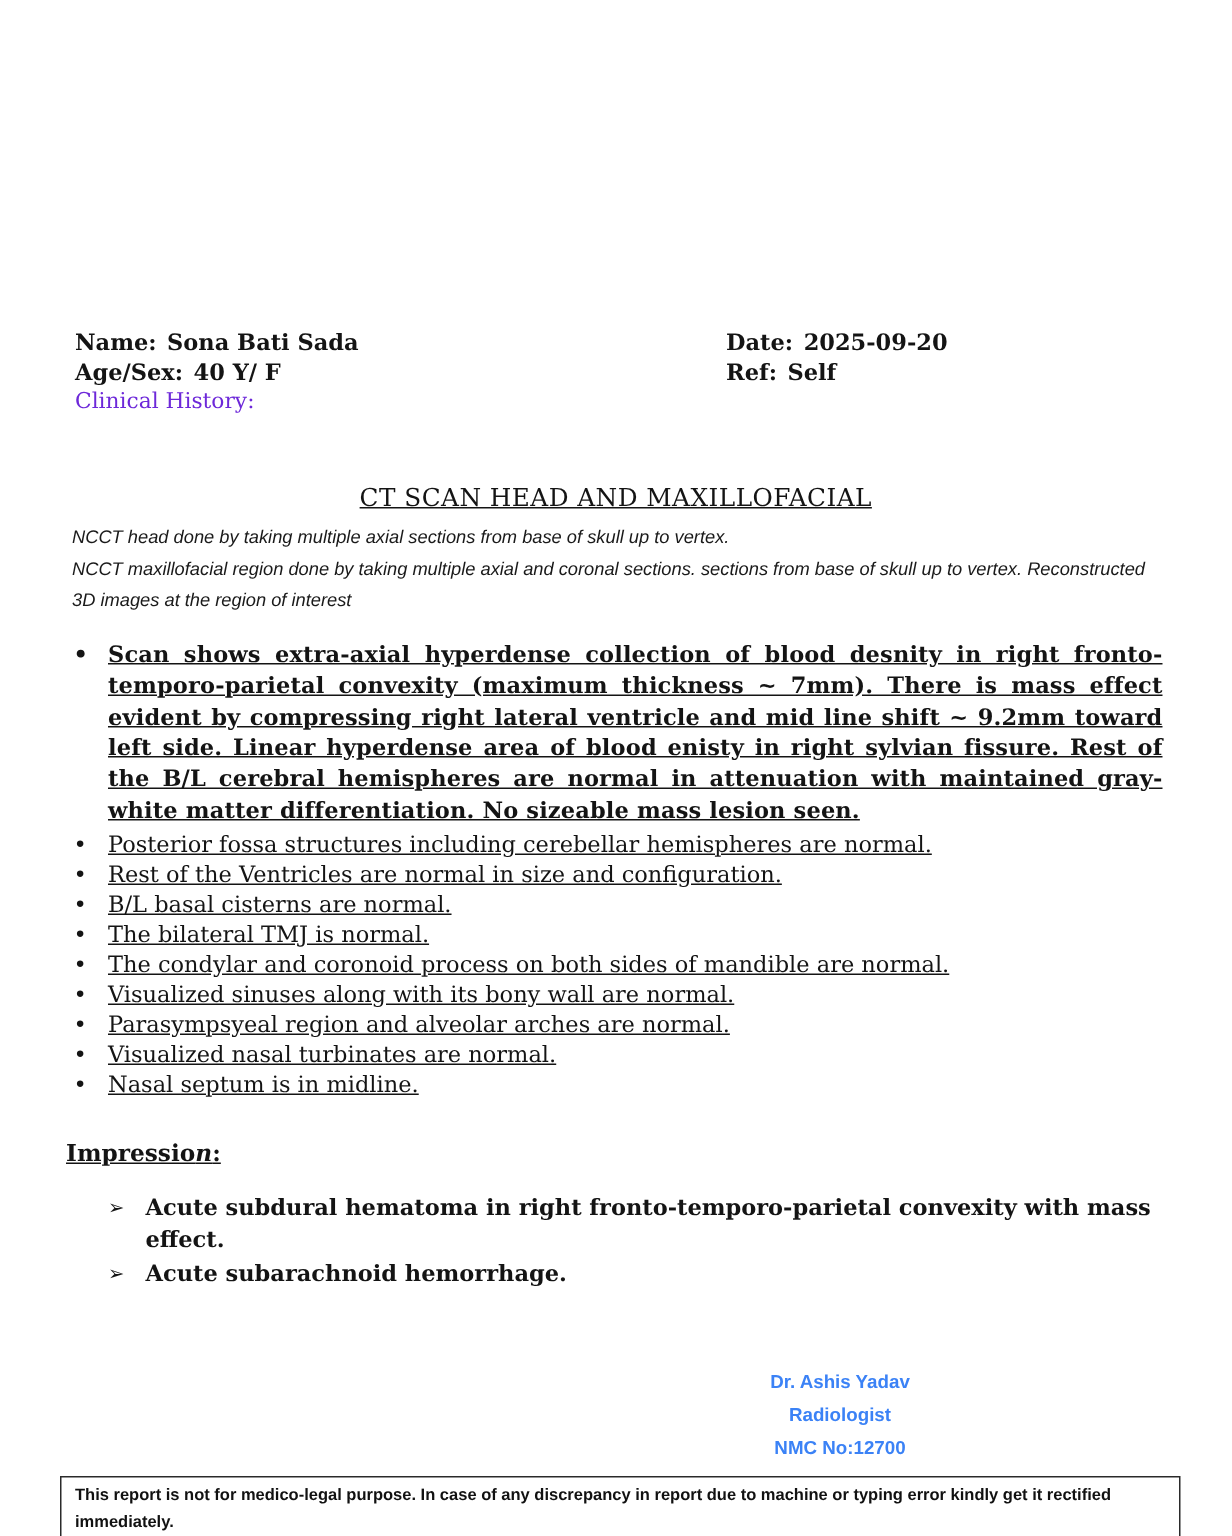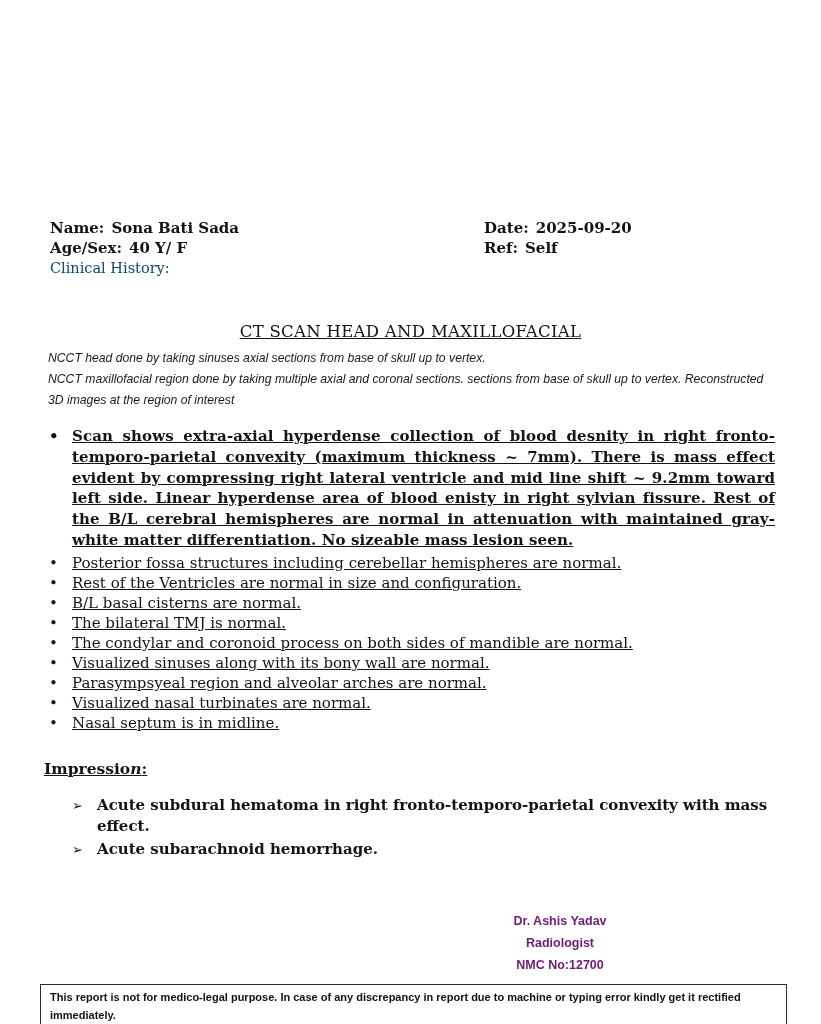--- a/index.html
+++ b/index.html
@@ -22,21 +22,21 @@
 
   
   .header {
     margin: 218px 46px 0 50px;
     font-size: 15px;
     line-height: 20px;
   }
   .hrow { display: flex; }
   .hleft { flex: 0 0 434px; font-weight: bold; }
   .hright { flex: 1; font-weight: bold; }
-  .hplain { font-weight: normal; font-size: 14.5px; color: #0c4a6e; }
+  .hplain { font-weight: normal; font-size: 14.5px; color: #6d28d9; }
   .lbl { margin-right: 7px; }
 
   
   .title {
     margin-top: 44px;
     text-align: center;
     font-size: 16.5px;
     font-weight: normal;
     letter-spacing: 0.3px;
   }
@@ -110,21 +110,21 @@
   .signature {
     position: absolute;
     left: 455px;
     top: 910px;
     width: 210px;
     text-align: center;
     font-family: "Liberation Sans", sans-serif;
     font-weight: bold;
     font-size: 12.5px;
     line-height: 22px;
-    color: #701a75;
+    color: #3b82f6;
   }
 
   
   .footer-box {
     position: absolute;
     left: 40px;
     right: 34px;
     top: 984px;
     bottom: -3px;
     border: 1.6px solid #2a2a2a;
@@ -162,21 +162,21 @@
     <div class="hrow">
       <div class="hleft hplain">Clinical History:</div>
     </div>
   </div>
 
   <div class="title">
     <span>CT SCAN HEAD AND MAXILLOFACIAL</span>
   </div>
 
   <div class="technique">
-    <div>NCCT head done by taking sinuses axial sections from base of skull up to vertex.</div>
+    <div>NCCT head done by taking multiple axial sections from base of skull up to vertex.</div>
     <div>NCCT maxillofacial region done by taking multiple axial and coronal sections. sections from base of skull up to vertex. Reconstructed 3D images at the region of interest</div>
   </div>
 
   <div class="findings">
     <div class="f-item lead">Scan shows extra-axial hyperdense collection of blood desnity in right fronto-temporo-parietal convexity (maximum thickness ~ 7mm). There is mass effect evident by compressing right lateral ventricle and mid line shift ~ 9.2mm toward left side. Linear hyperdense area of blood enisty in right sylvian fissure. Rest of the B/L cerebral hemispheres are normal in attenuation with maintained gray-white matter differentiation. No sizeable mass lesion seen.</div>
     <div class="f-item">Posterior fossa structures including cerebellar hemispheres are normal.</div>
     <div class="f-item">Rest of the Ventricles are normal in size and configuration.</div>
     <div class="f-item">B/L basal cisterns are normal.</div>
     <div class="f-item">The bilateral TMJ is normal.</div>
     <div class="f-item">The condylar and coronoid process on both sides of mandible are normal.</div>

